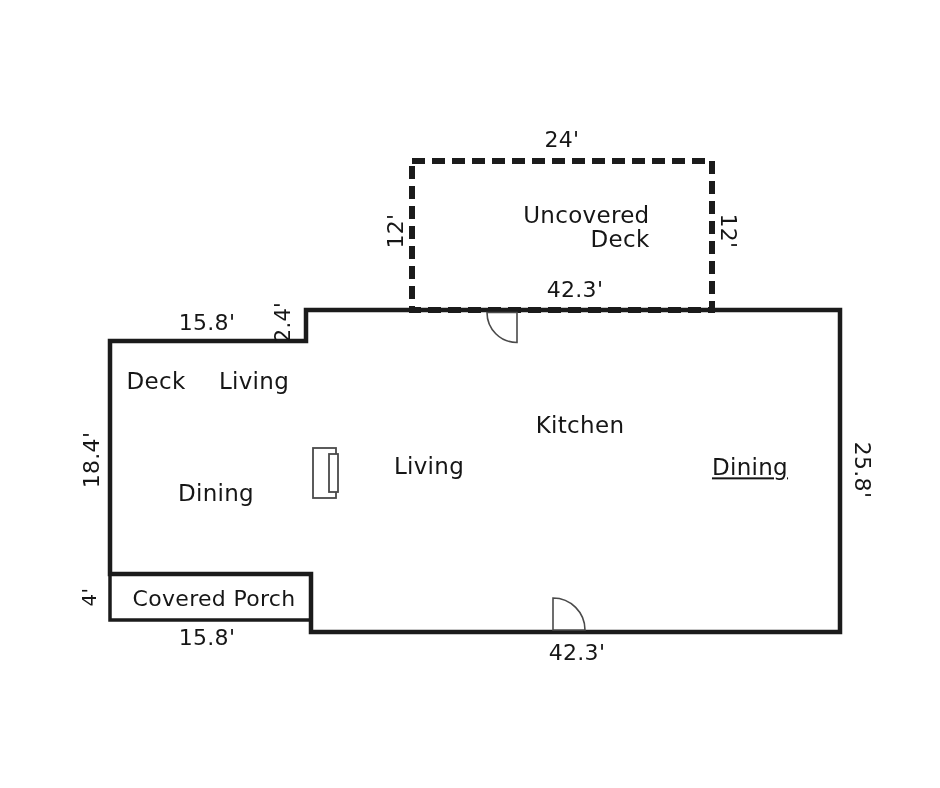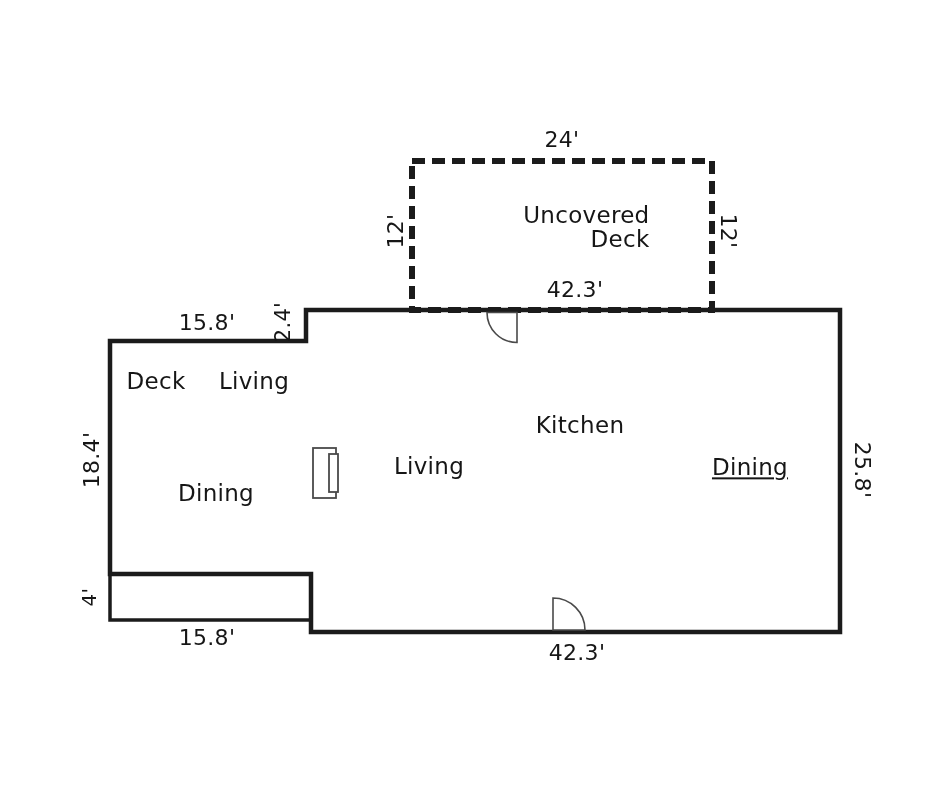--- a/index.html
+++ b/index.html
@@ -66,14 +66,15 @@
   <div class="lbl dim" style="left:207px;top:638px;">15.8'</div>
   <div class="lbl dim" style="left:577px;top:653px;">42.3'</div>
   <div class="lbl dim rot-cw" style="left:862px;top:470px;">25.8'</div>
 
   <div class="lbl" style="left:156px;top:382px;">Deck</div>
   <div class="lbl" style="left:254px;top:382px;">Living</div>
   <div class="lbl" style="left:216px;top:494px;">Dining</div>
   <div class="lbl" style="left:429px;top:467px;">Living</div>
   <div class="lbl" style="left:580px;top:426px;">Kitchen</div>
   <div class="lbl" style="left:750px;top:468px;text-decoration:underline;">Dining</div>
+  <div class="lbl" style="left:214px;top:599px;font-size:22px;">Covered Porch</div>
 
 </div>
 
 </body></html>

